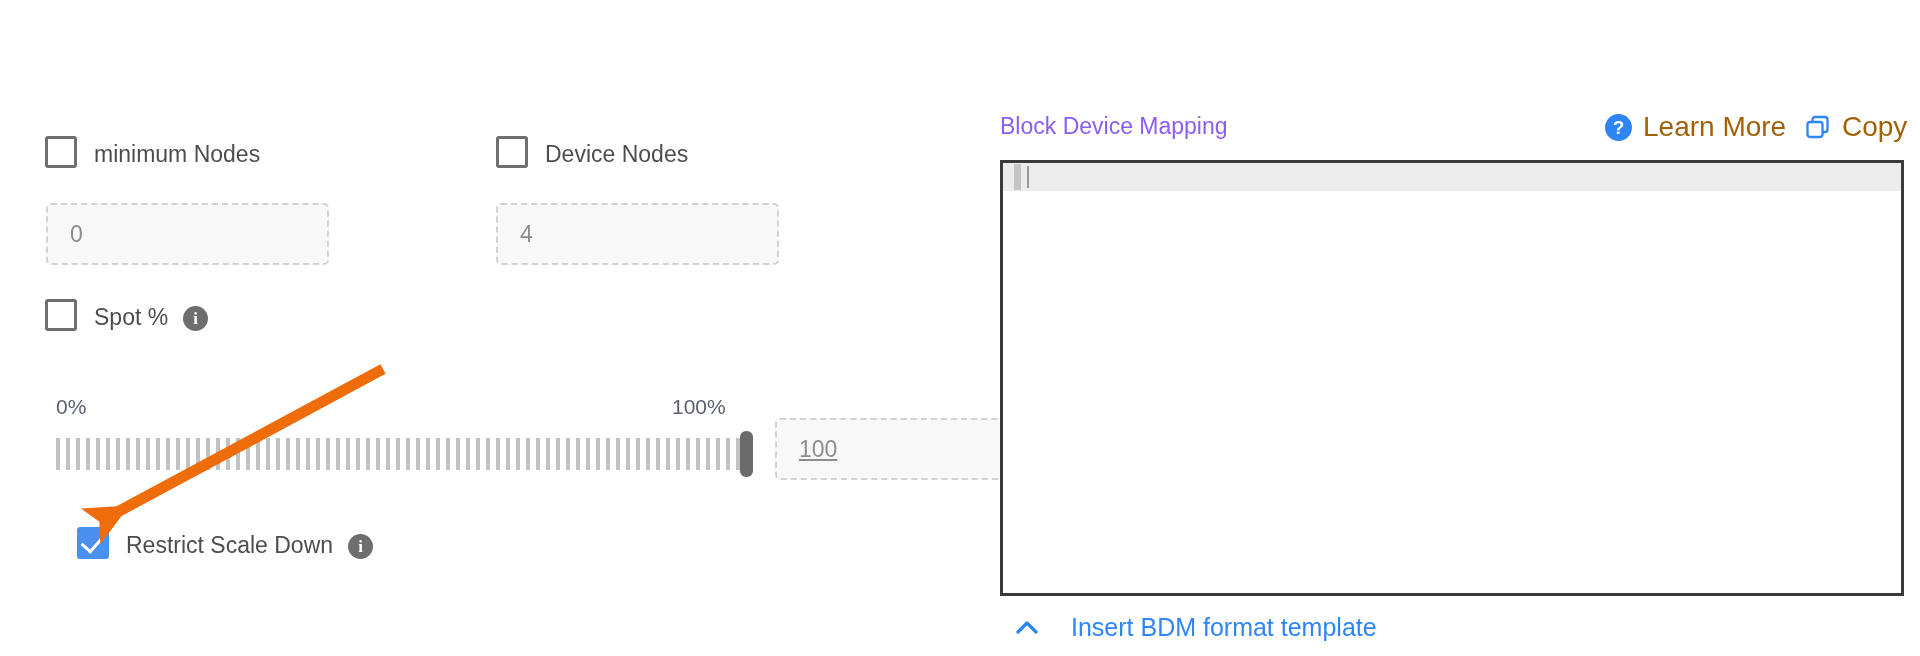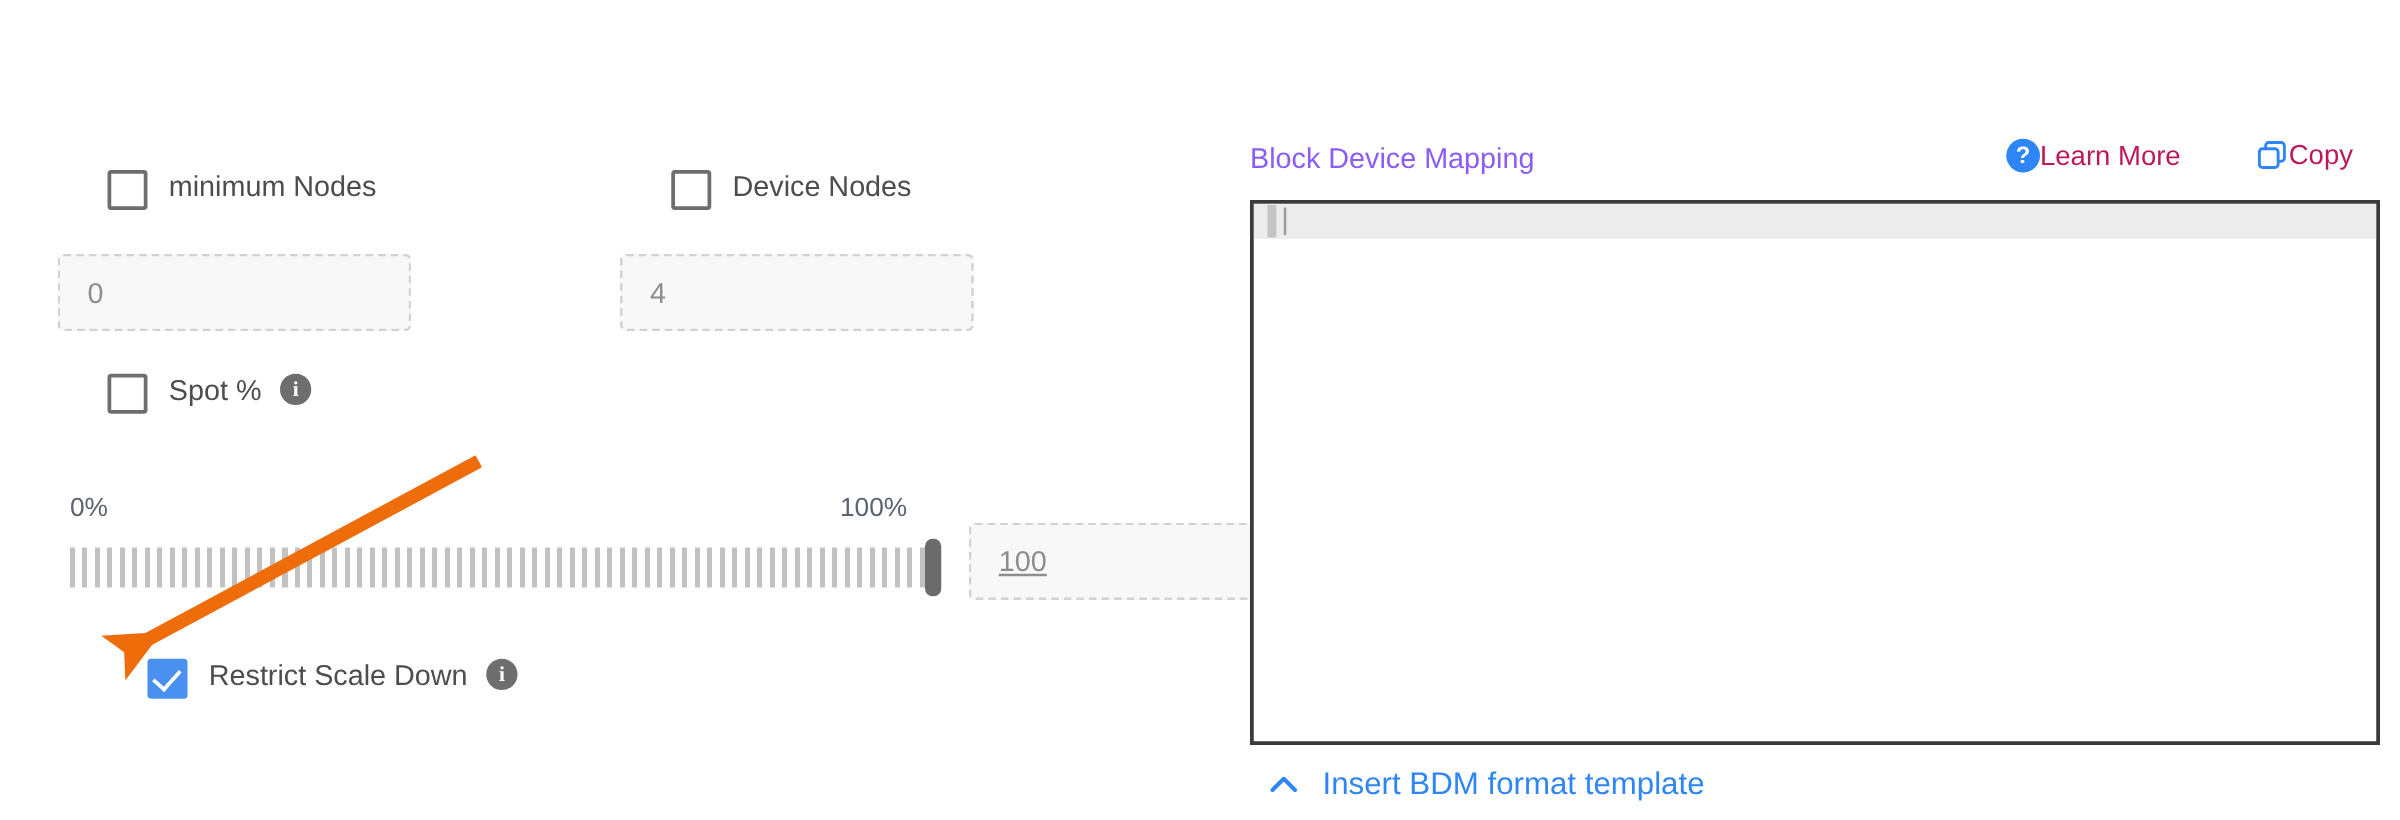--- a/index.html
+++ b/index.html
@@ -53,22 +53,21 @@
     top: 54px;
     width: 1920px;
     height: 2px;
     background: #e2e2e2;
   }
 
   
   .cbrow {
     position: absolute;
     display: flex;
-    align-items: flex-start;
-    margin-left: 41px;
+    align-items: flex-end;
   }
   .checkbox {
     width: 32px;
     height: 32px;
     box-sizing: border-box;
     border: 3px solid #6e6e6e;
     border-radius: 3px;
     background: #ffffff;
     flex: 0 0 auto;
     cursor: pointer;
@@ -186,22 +185,23 @@
   }
   .link-row {
     position: absolute;
     top: 111px;
     display: flex;
     align-items: center;
   }
   .link-row.learn { left: 1605px; }
   .link-row.copy  { left: 1805px; justify-content: center; }
   .link-text {
-    color: #be185d;
-    font-size: 22px;
+    color: #a16207;
+    font-size: 28px;
+    margin-left: 11px;
     cursor: pointer;
     white-space: nowrap;
   }
   .qmark {
     width: 27px;
     height: 27px;
     border-radius: 50%;
     background: #2e86f6;
     color: #ffffff;
     font-size: 19px;
@@ -254,21 +254,21 @@
     position: absolute;
     left: 1012px;
     top: 612px;
     display: flex;
     align-items: center;
     cursor: pointer;
   }
   .insert-link .txt {
     color: #2e86f6;
     font-size: 25px;
-    margin-left: 16px;
+    margin-left: 29px;
     white-space: nowrap;
   }
 
   
   .annotation-arrow {
     position: absolute;
     left: 0;
     top: 0;
     width: 1920px;
     height: 656px;

